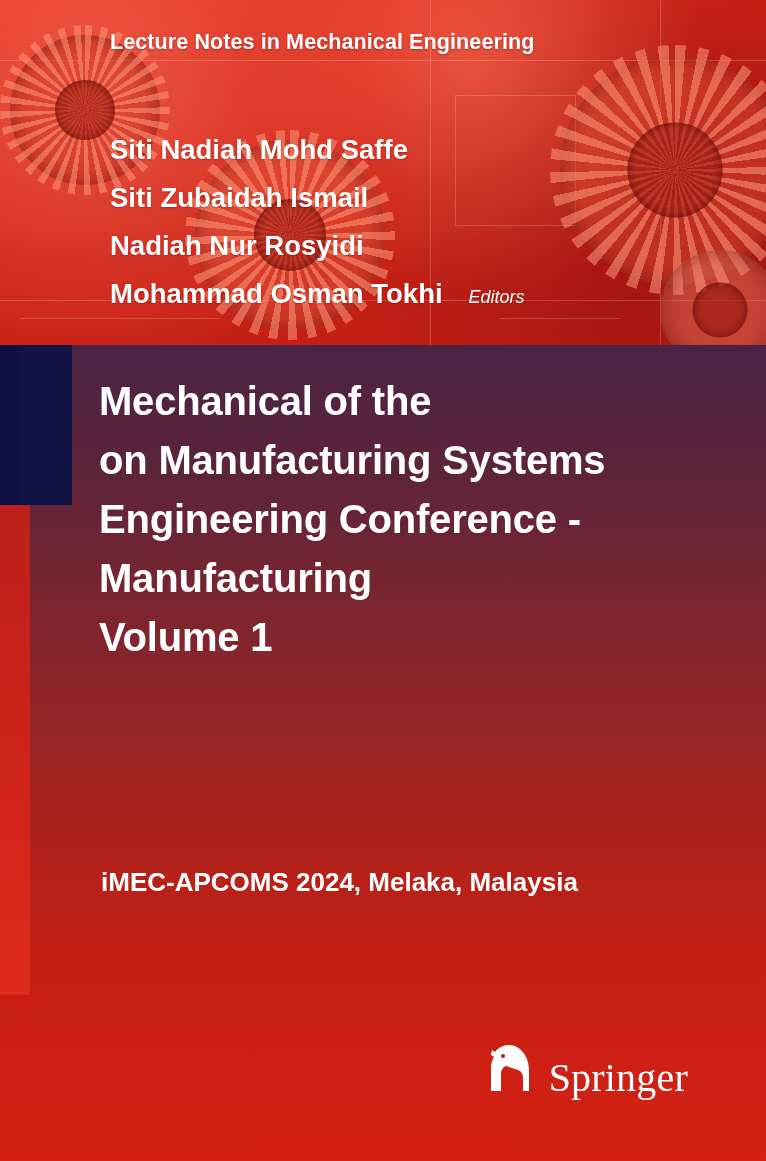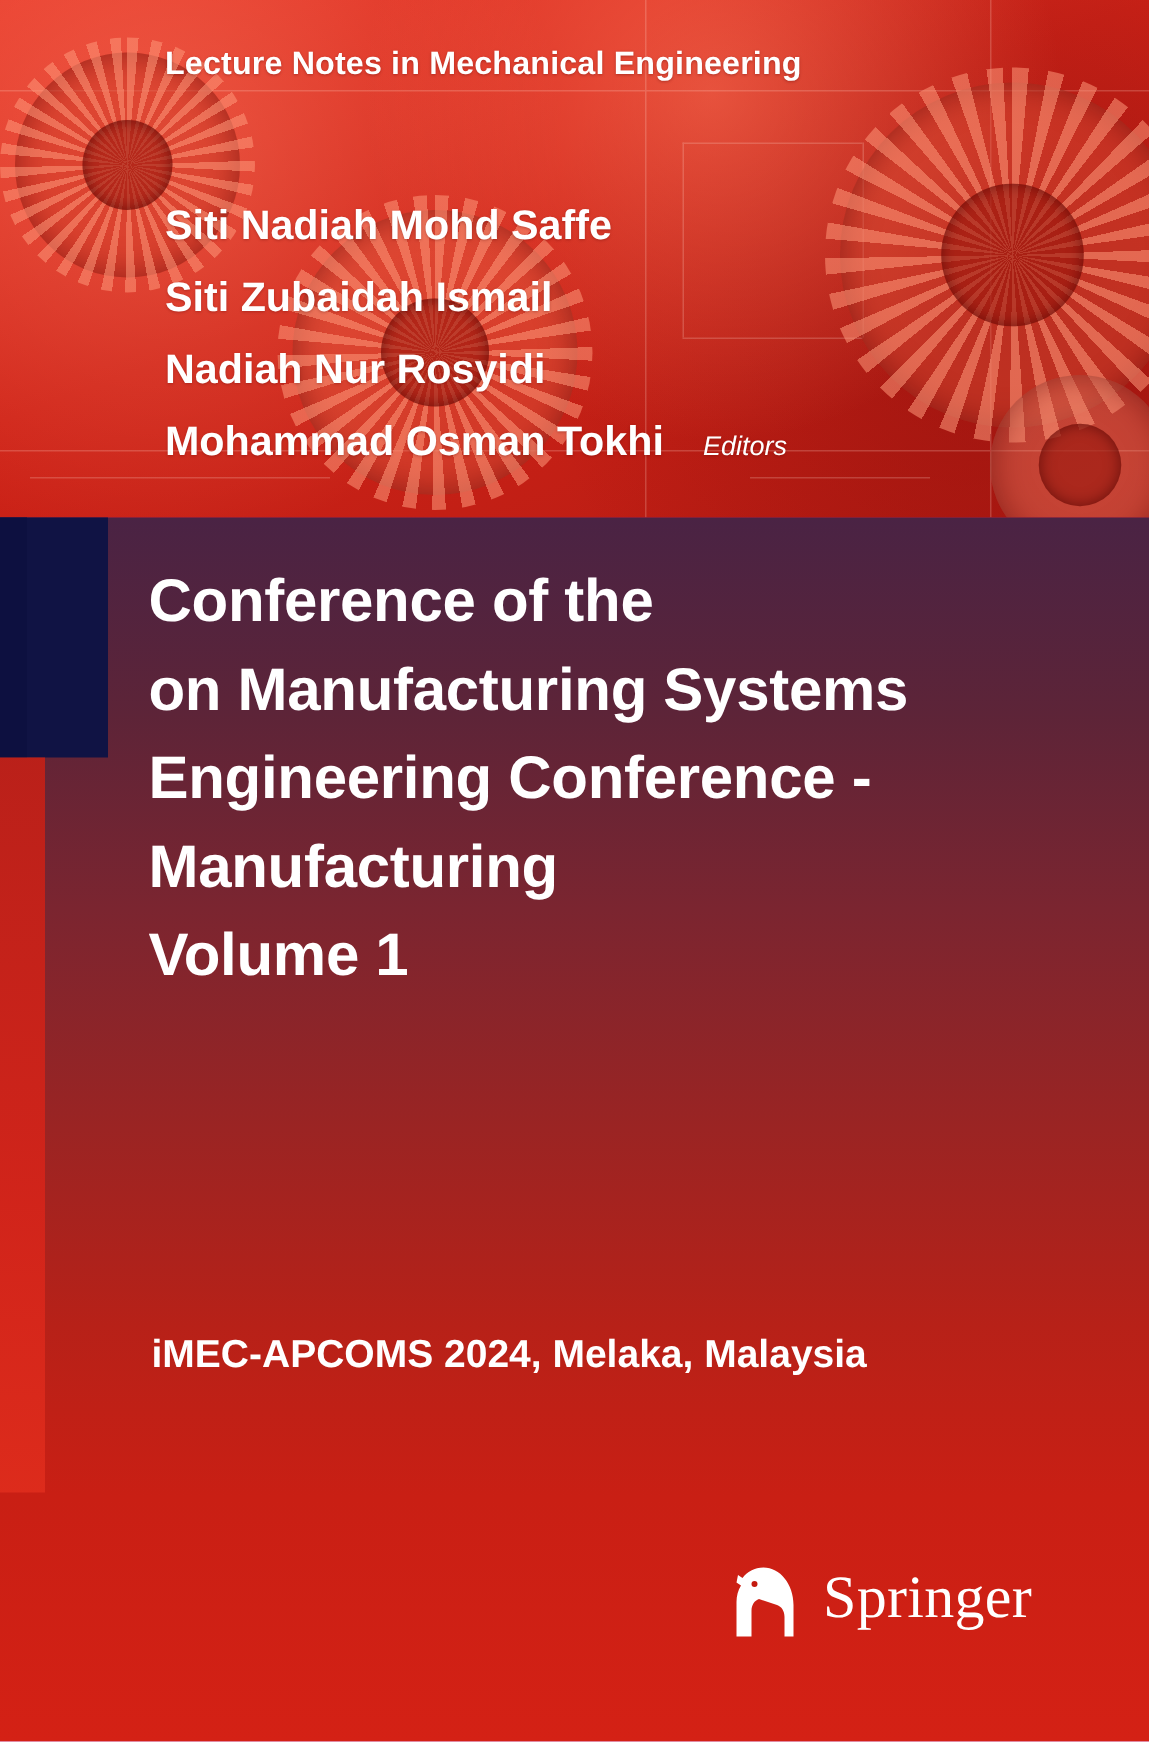--- a/index.html
+++ b/index.html
@@ -8,21 +8,21 @@
     background: #ffffff;
   }
   body {
     font-family: "Liberation Sans", sans-serif;
   }
   .cover {
     position: relative;
     width: 766px;
     height: 1161px;
     overflow: hidden;
-    background: #be185d;
+    background: #737373;
   }
 
   
   .photo-band {
     position: absolute;
     left: 0; top: 0;
     width: 766px;
     height: 345px;
     overflow: hidden;
     background: #cf2318;
@@ -148,35 +148,35 @@
     width: 640px;
     color: #ffffff;
     font-size: 40px;
     font-weight: bold;
     line-height: 59px;
     letter-spacing: -0.2px;
   }
   .subtitle {
     position: absolute;
     left: 101px;
-    top: 885px;
+    top: 865px;
     width: 640px;
     color: #ffffff;
     font-size: 26px;
     font-weight: bold;
     line-height: 34px;
   }
 
   
   .logo {
     position: absolute;
     right: 78px;
     bottom: 60px;
     display: flex;
-    align-items: flex-start;
+    align-items: flex-end;
     gap: 14px;
   }
   .logo-mark {
     width: 52px;
     height: 60px;
   }
   .logo-word {
     color: #ffffff;
     font-size: 40px;
     font-weight: normal;
@@ -241,21 +241,21 @@
     </div>
     <div class="editor-line">
       <span>Nadiah Nur Rosyidi</span>
     </div>
     <div class="editor-line">
       <span>Mohammad  Osman Tokhi</span><span class="role">Editors</span>
     </div>
   </div>
 
   <div class="title">
-    <div>Conference of the</div>
+    <div>Mechanical of the</div>
     <div>on Manufacturing Systems</div>
     <div>Engineering Conference -</div>
     <div>Manufacturing</div>
     <div>Volume 1</div>
   </div>
 
   <div class="subtitle">iMEC-APCOMS 2024, Melaka, Malaysia</div>
 
   <div class="logo">
     <span class="logo-mark">

